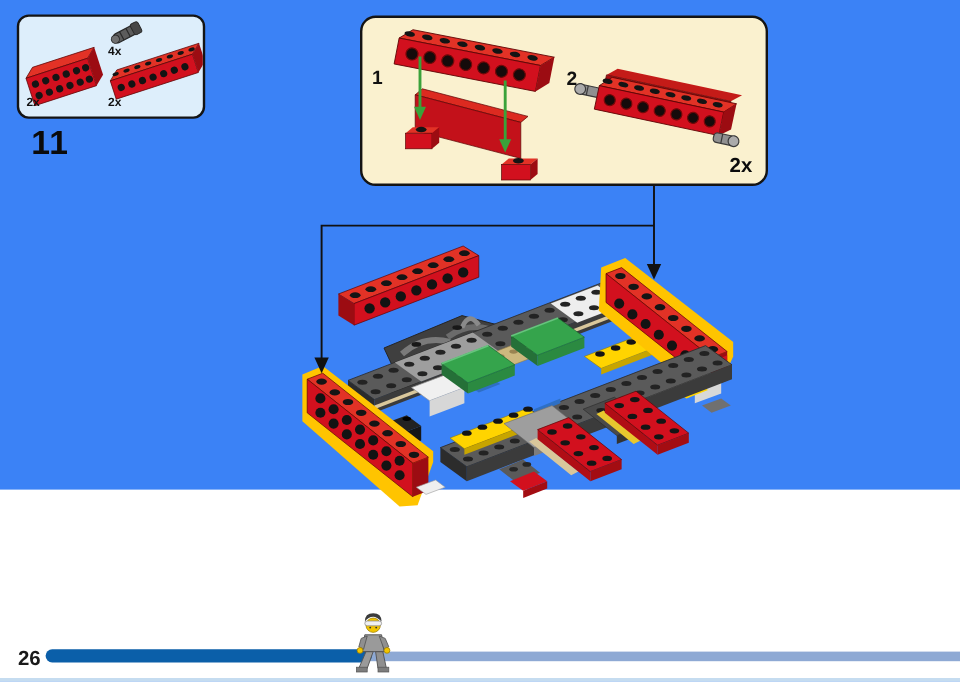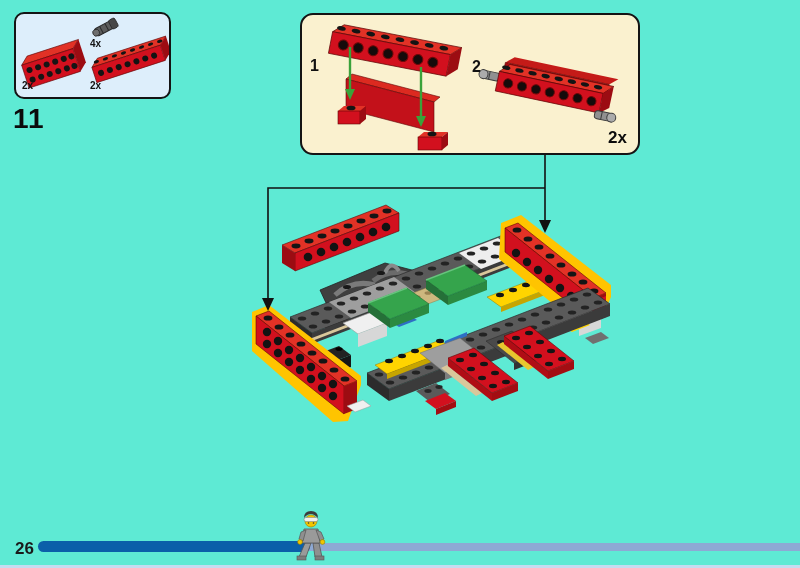--- a/index.html
+++ b/index.html
@@ -1,24 +1,24 @@
 <!DOCTYPE html>
 <html><head>
 <meta charset="utf-8">
 <style>
   html,body{margin:0;padding:0;}
   body{width:800px;height:568px;overflow:hidden;font-family:"Liberation Sans",sans-serif;}
-  .page{position:relative;width:800px;height:568px;background:#5eead4;}
+  .page{position:relative;width:800px;height:408px;background:#3b82f6;}
   .abs{position:absolute;}
   .panel{position:absolute;border:2px solid #141414;box-sizing:border-box;}
   .parts-box{left:14px;top:12px;width:157px;height:87px;border-radius:10px;background:#ddeefb;}
   .callout-box{left:300px;top:13px;width:340px;height:142px;border-radius:13px;background:#faf1cf;}
   .qty{position:absolute;font-size:10px;font-weight:bold;color:#111;}
   .substep-num{position:absolute;font-size:16px;font-weight:bold;color:#111;}
-  .step-number{left:13px;top:103px;font-size:28px;font-weight:800;color:#0b0b0b;letter-spacing:1px;}
+  .step-number{left:26px;top:103px;font-size:28px;font-weight:800;color:#0b0b0b;letter-spacing:1px;}
   .callout-qty{left:608px;top:128px;font-size:17px;font-weight:800;color:#0b0b0b;}
   .page-number{left:15px;top:539px;font-size:17px;font-weight:bold;color:#1a1a1a;}
   .bar-rest{left:302px;top:543px;width:498px;height:8px;background:#8ea9d4;}
   .bar-done{left:38px;top:541px;width:272px;height:11px;background:#0b5fa9;border-radius:6px;}
   .edge-shade{left:0;top:565px;width:800px;height:3px;background:#c5dcf0;}
   svg{display:block;}
 </style>
 </head>
 <body>
 

